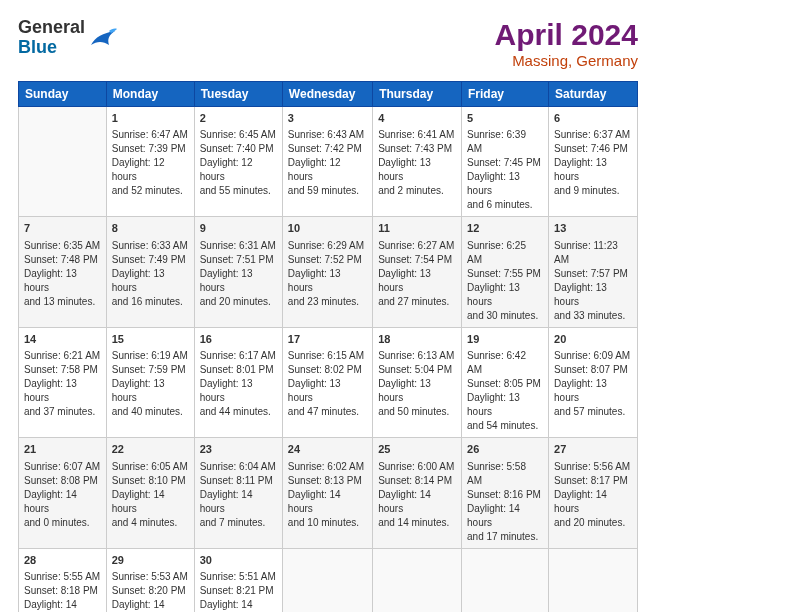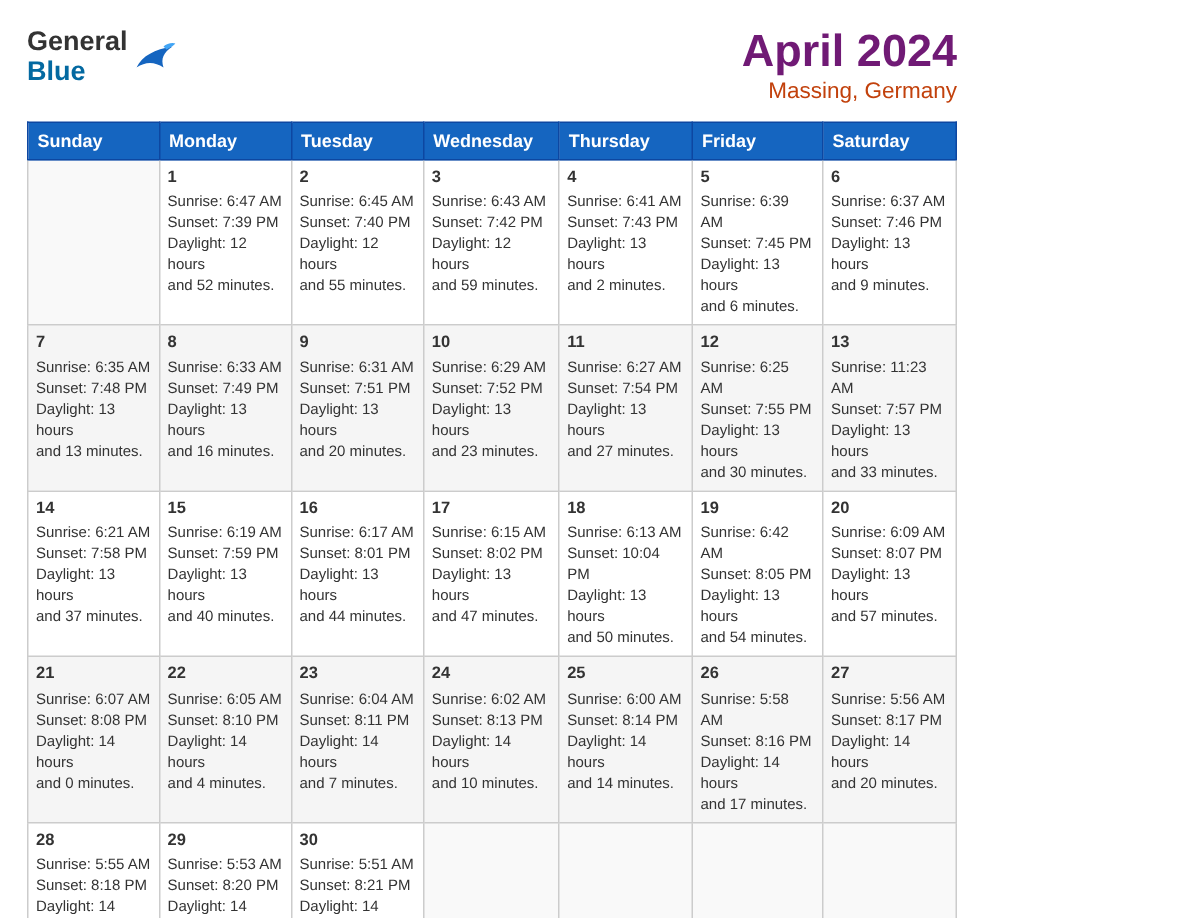--- a/index.html
+++ b/index.html
@@ -244,21 +244,21 @@
           <td>
             <span class="day-num">17</span>
             <div>Sunrise: 6:15 AM</div>
             <div>Sunset: 8:02 PM</div>
             <div>Daylight: 13 hours</div>
             <div>and 47 minutes.</div>
           </td>
           <td>
             <span class="day-num">18</span>
             <div>Sunrise: 6:13 AM</div>
-            <div>Sunset: 10:04 PM</div>
+            <div>Sunset: 5:04 PM</div>
             <div>Daylight: 13 hours</div>
             <div>and 50 minutes.</div>
           </td>
           <td>
             <span class="day-num">19</span>
             <div>Sunrise: 6:42 AM</div>
             <div>Sunset: 8:05 PM</div>
             <div>Daylight: 13 hours</div>
             <div>and 54 minutes.</div>
           </td>

